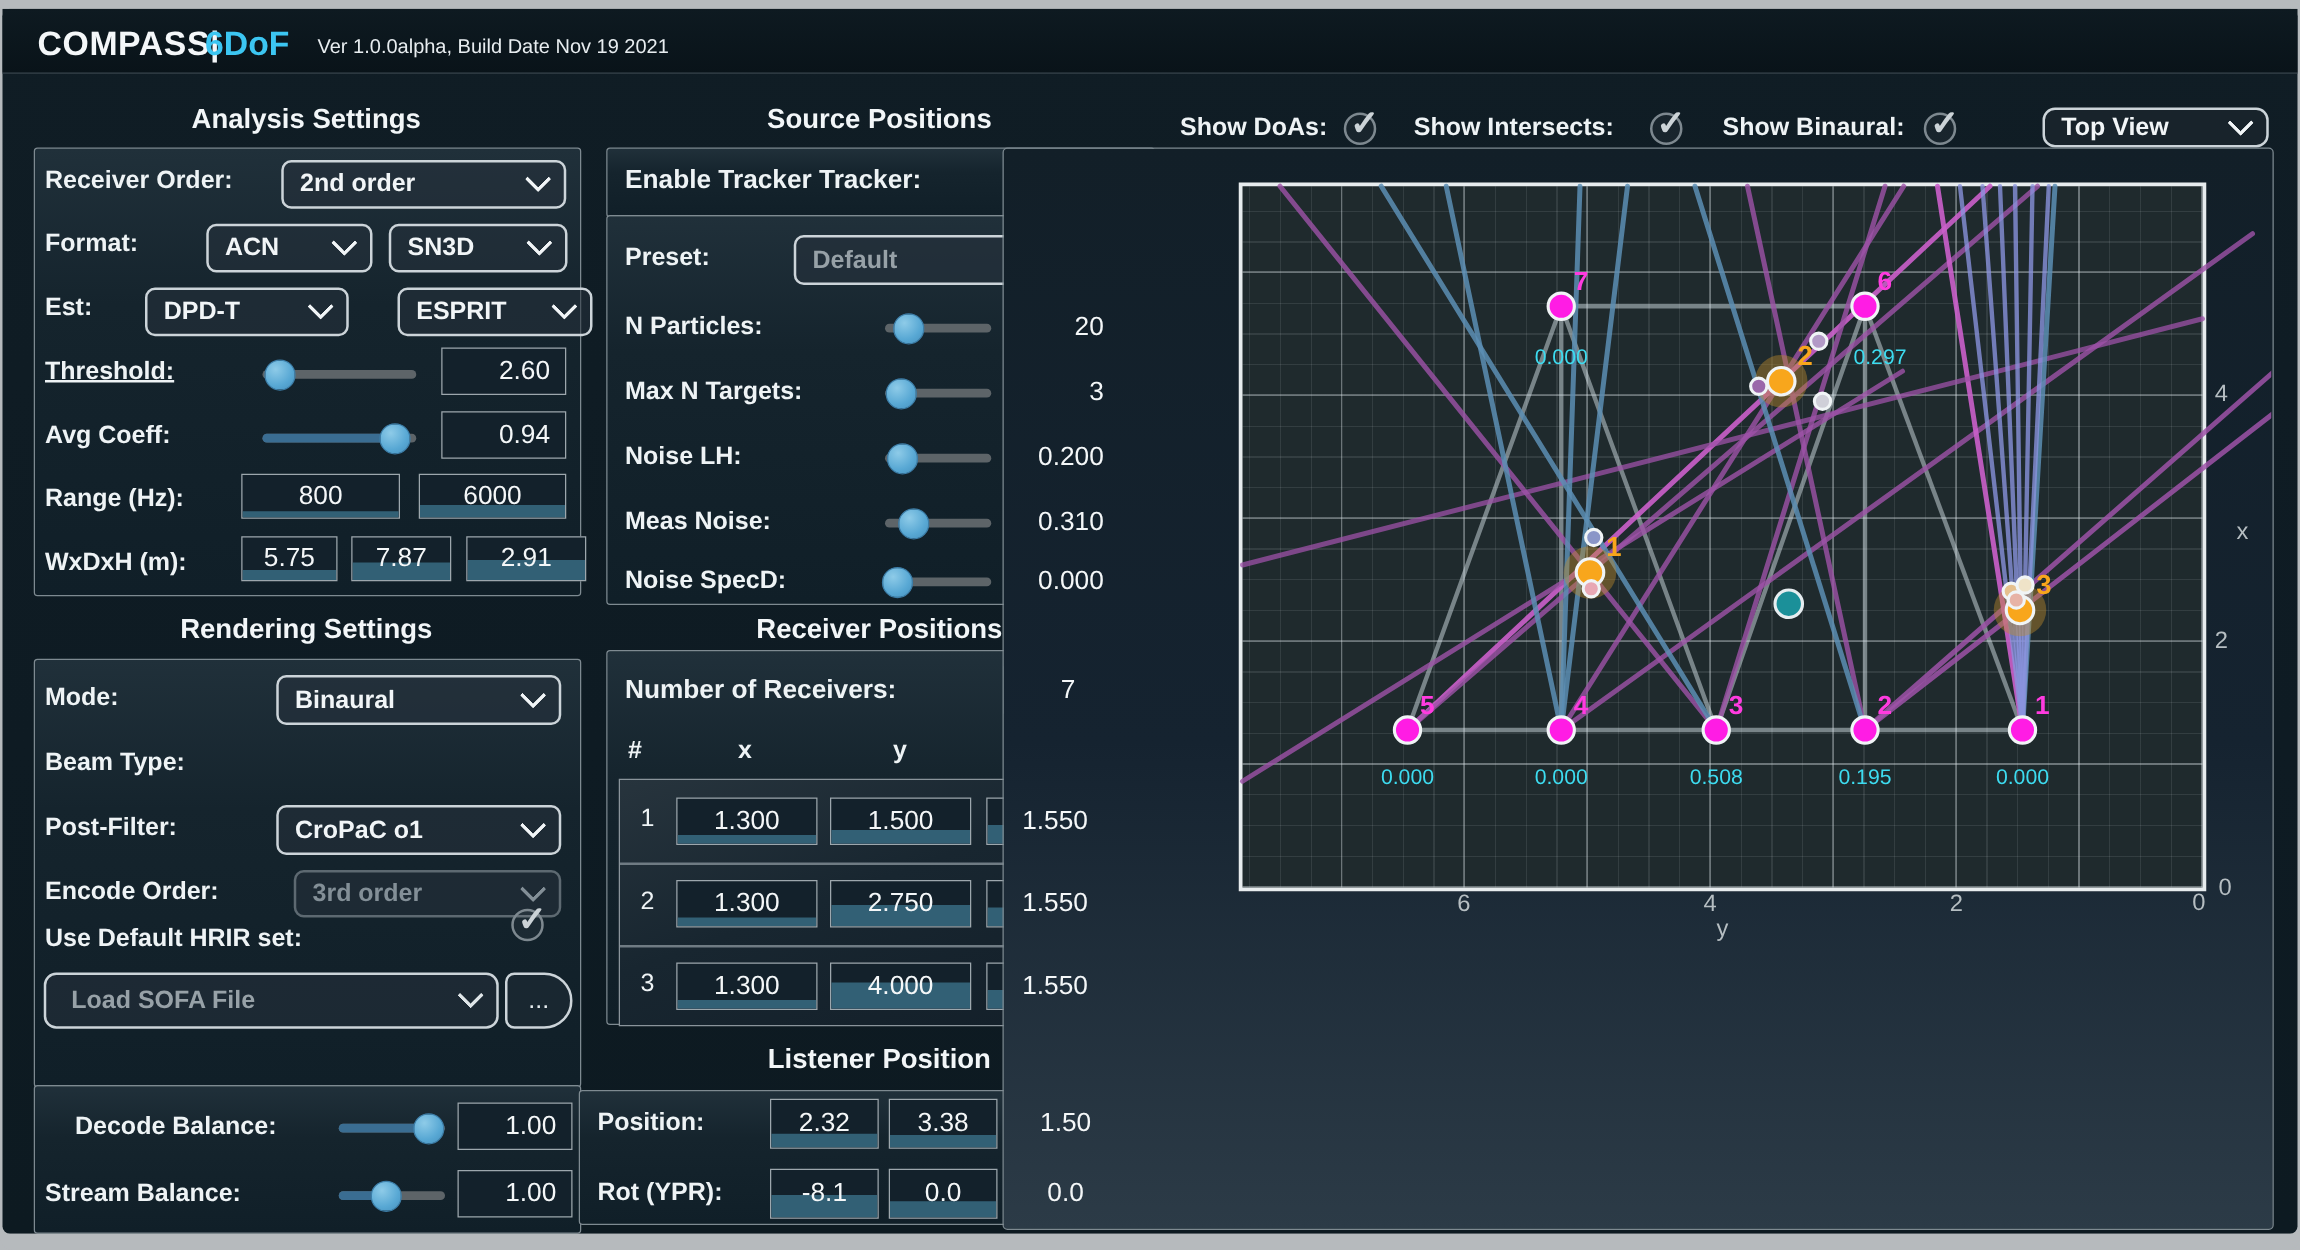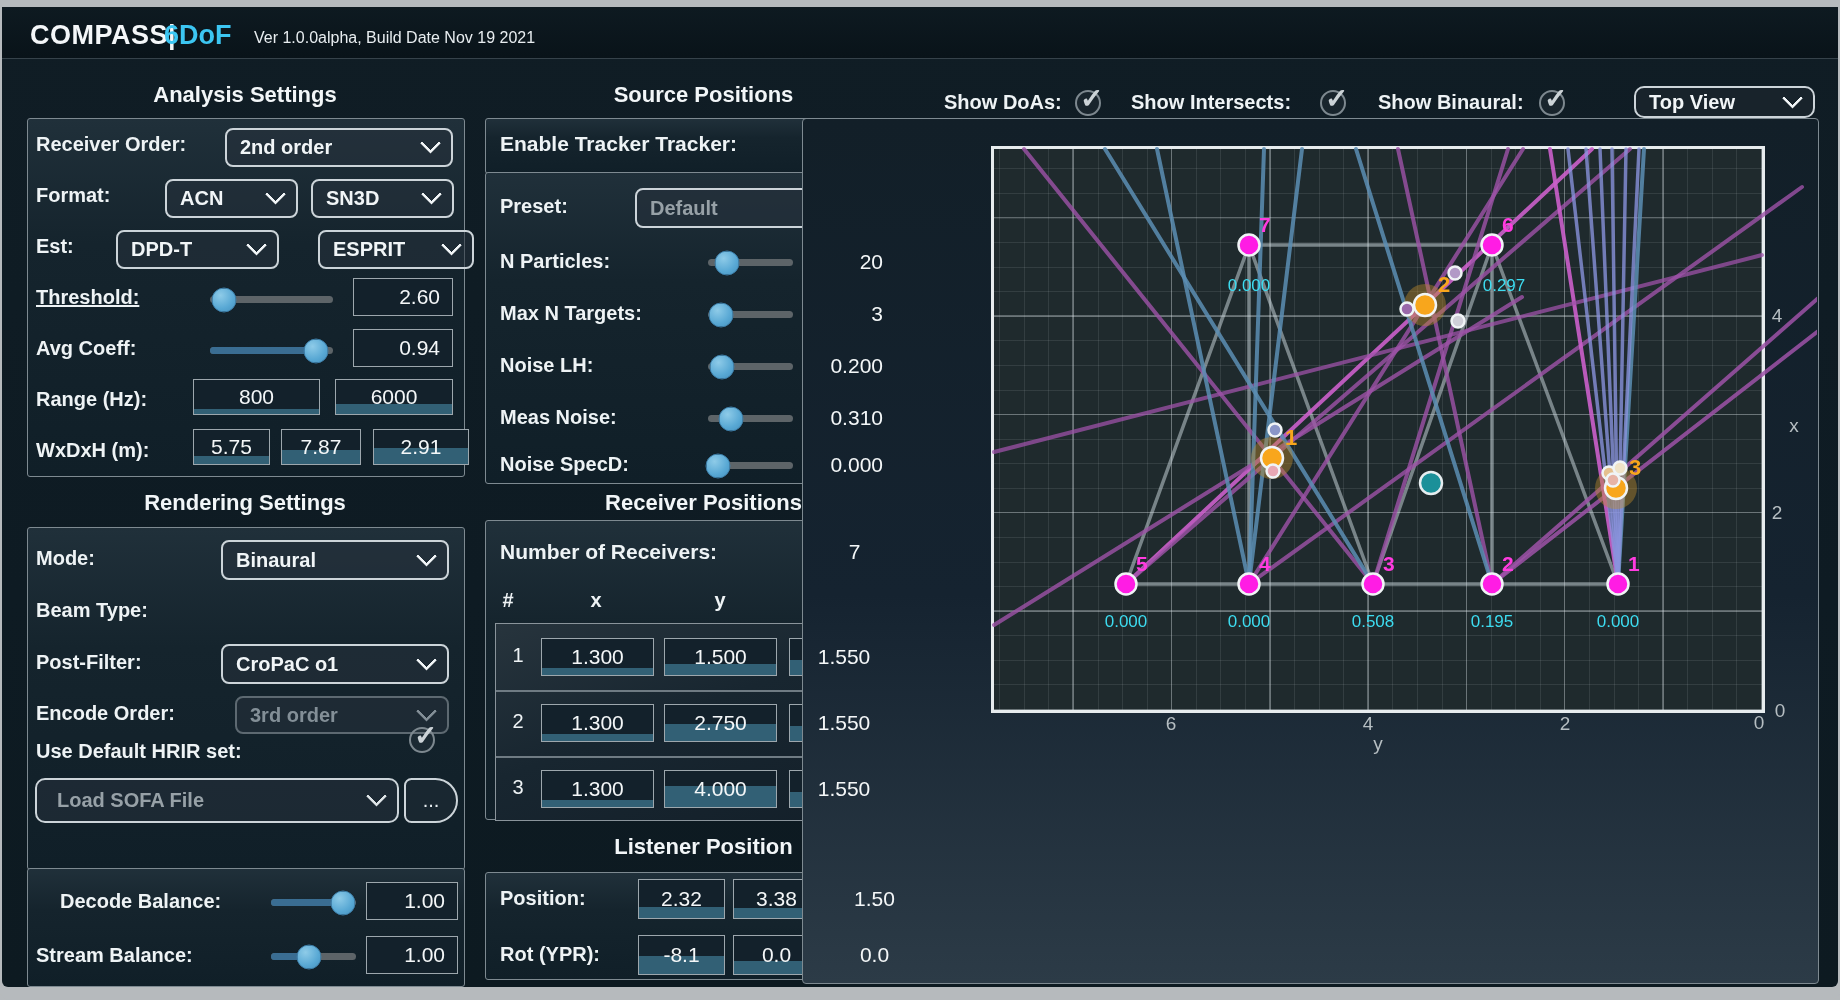--- a/index.html
+++ b/index.html
@@ -258,21 +258,21 @@
             <span>4.000</span>
           </div>
         <div class="vbox ctr" style="left: 293px; top: 146px; width: 110px; height: 38px; --fill: 42%;">
             <span>1.550</span>
           </div>
       </div>
       <div class="sbar" style="left:422px;top:110px;height:118px;"></div>
     </div>
 
     <div class="ptitle" style="left:483px;top:827px;width:437px;">Listener Position</div>
-    <div class="panel" style="left:483px;top:865px;width:437px;height:106px;padding-left:28px;">
+    <div class="panel" style="left:461px;top:865px;width:437px;height:106px;padding-left:28px;">
       <div class="lbl" style="left:14px;top:14px;">Position:</div>
       <div class="vbox ctr" style="left: 152px; top: 6px; width: 87px; height: 40px; --fill: 30%;">
           <span>2.32</span>
         </div>
       <div class="vbox ctr" style="left: 247px; top: 6px; width: 87px; height: 40px; --fill: 26%;">
           <span>3.38</span>
         </div>
       <div class="vbox ctr" style="left: 345px; top: 6px; width: 87px; height: 40px; --fill: 30%;">
           <span>1.50</span>
         </div>

